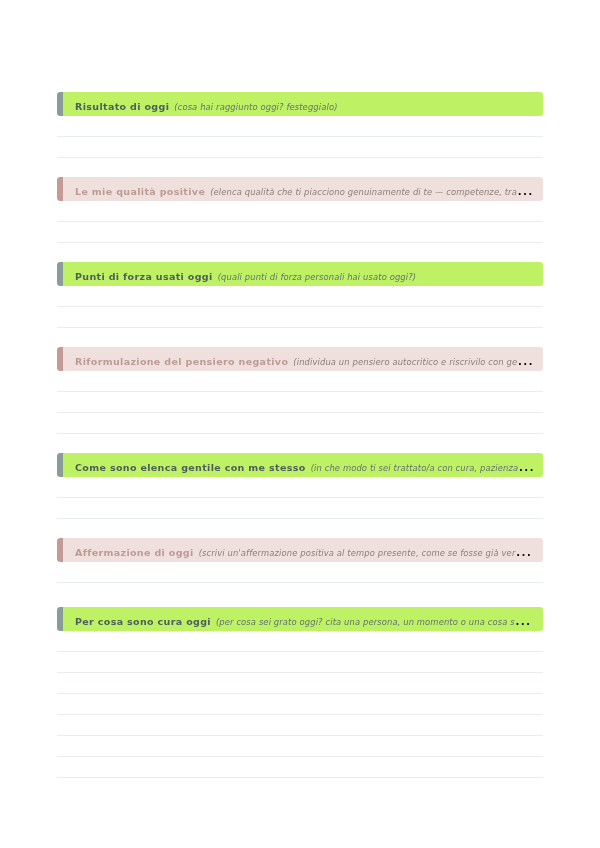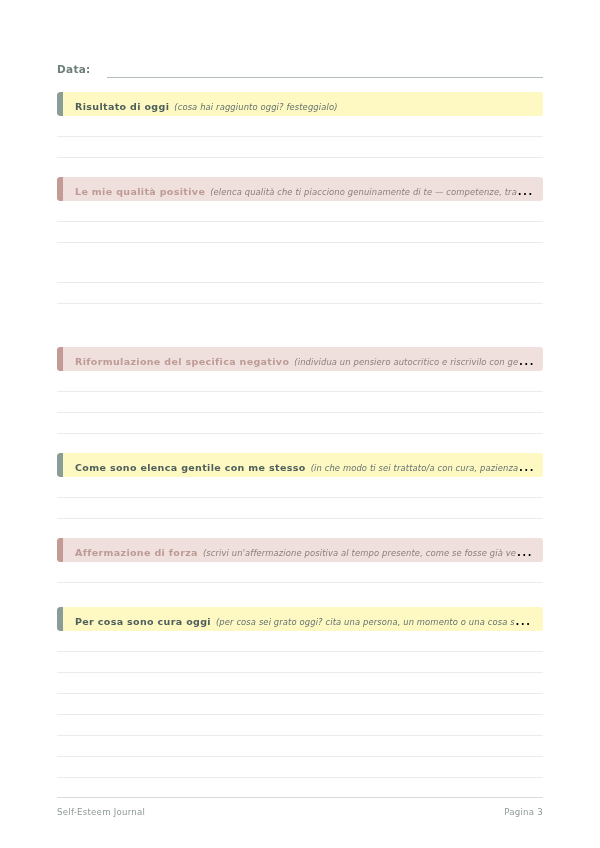--- a/index.html
+++ b/index.html
@@ -84,21 +84,21 @@
     letter-spacing: 0.35px;
   }
   .sec-hint {
     font-size: 8.4px;
     font-style: italic;
     letter-spacing: 0.12px;
     margin-left: 5px;
   }
 
   
-  .sec-green .sec-header { background: #fef9c3; }
+  .sec-green .sec-header { background: #bef264; }
   .sec-green .sec-accent { background: #8a9c98; }
   .sec-green .sec-title  { color: #4e5e5b; }
   .sec-green .sec-hint   { color: #63726f; }
 
   
   .sec-pink .sec-header { background: #f0e0dd; }
   .sec-pink .sec-accent { background: #c49b94; }
   .sec-pink .sec-title  { color: #bd9b95; margin-top: 15px; }
   .sec-pink .sec-hint   { color: #8d7c79; }
 
@@ -131,24 +131,20 @@
     font-size: 8.6px;
     color: #8e9a98;
     letter-spacing: 0.25px;
   }
 </style>
 </head>
 <body>
 
 <div class="page">
 
-  <div class="date-row">
-    <span class="date-label">Data:</span>
-    <span class="date-line"></span>
-  </div>
 
   <div id="sections-root">
       <div class="section sec-green" style="top: 92px;">
         <div class="sec-header">
           <span class="sec-accent"></span>
           <div class="sec-text"><span class="sec-title">Risultato di oggi</span><span class="sec-hint">(cosa hai raggiunto oggi? festeggialo)</span></div>
         </div>
         <div class="lines">
           <div class="wline"></div>
           <div class="wline"></div>
@@ -158,50 +154,54 @@
         <div class="sec-header">
           <span class="sec-accent"></span>
           <div class="sec-text"><span class="sec-title">Le mie qualità positive</span><span class="sec-hint">(elenca qualità che ti piacciono genuinamente di te — competenze, tratti del car...</span></div>
         </div>
         <div class="lines">
           <div class="wline"></div>
           <div class="wline"></div>
         </div>
       </div>
       <div class="section sec-green" style="top: 262px;">
+        <div class="sec-header">
+          <span class="sec-accent"></span>
+          <div class="sec-text"><span class="sec-title">Punti di forza usati oggi</span><span class="sec-hint">(quali punti di forza personali hai usato oggi?)</span></div>
+        </div>
         <div class="lines">
           <div class="wline"></div>
           <div class="wline"></div>
         </div>
       </div>
       <div class="section sec-pink" style="top: 347px;">
         <div class="sec-header">
           <span class="sec-accent"></span>
-          <div class="sec-text"><span class="sec-title">Riformulazione del specifica negativo</span><span class="sec-hint">(individua un pensiero autocritico e riscrivilo con gentilezza)</span></div>
+          <div class="sec-text"><span class="sec-title">Riformulazione del pensiero negativo</span><span class="sec-hint">(individua un pensiero autocritico e riscrivilo con gentilezza)</span></div>
         </div>
         <div class="lines">
           <div class="wline"></div>
           <div class="wline"></div>
           <div class="wline"></div>
         </div>
       </div>
       <div class="section sec-green" style="top: 453px;">
         <div class="sec-header">
           <span class="sec-accent"></span>
           <div class="sec-text"><span class="sec-title">Come sono elenca gentile con me stesso</span><span class="sec-hint">(in che modo ti sei trattato/a con cura, pazienza o compassi...</span></div>
         </div>
         <div class="lines">
           <div class="wline"></div>
           <div class="wline"></div>
         </div>
       </div>
       <div class="section sec-pink" style="top: 538px;">
         <div class="sec-header">
           <span class="sec-accent"></span>
-          <div class="sec-text"><span class="sec-title">Affermazione di forza</span><span class="sec-hint">(scrivi un'affermazione positiva al tempo presente, come se fosse già vera — es. 's...</span></div>
+          <div class="sec-text"><span class="sec-title">Affermazione di oggi</span><span class="sec-hint">(scrivi un'affermazione positiva al tempo presente, come se fosse già vera — es. 's...</span></div>
         </div>
         <div class="lines">
           <div class="wline"></div>
         </div>
       </div>
       <div class="section sec-green" style="top: 607px;">
         <div class="sec-header">
           <span class="sec-accent"></span>
           <div class="sec-text"><span class="sec-title">Per cosa sono cura oggi</span><span class="sec-hint">(per cosa sei grato oggi? cita una persona, un momento o una cosa specifica)</span></div>
         </div>
@@ -210,21 +210,14 @@
           <div class="wline"></div>
           <div class="wline"></div>
           <div class="wline"></div>
           <div class="wline"></div>
           <div class="wline"></div>
           <div class="wline"></div>
         </div>
       </div>
     </div>
 
-  <div class="footer">
-    <div class="footer-rule"></div>
-    <div class="footer-row">
-      <span>Self-Esteem Journal</span>
-      <span>Pagina 3</span>
-    </div>
-  </div>
 
 </div>
 
 </body></html>

